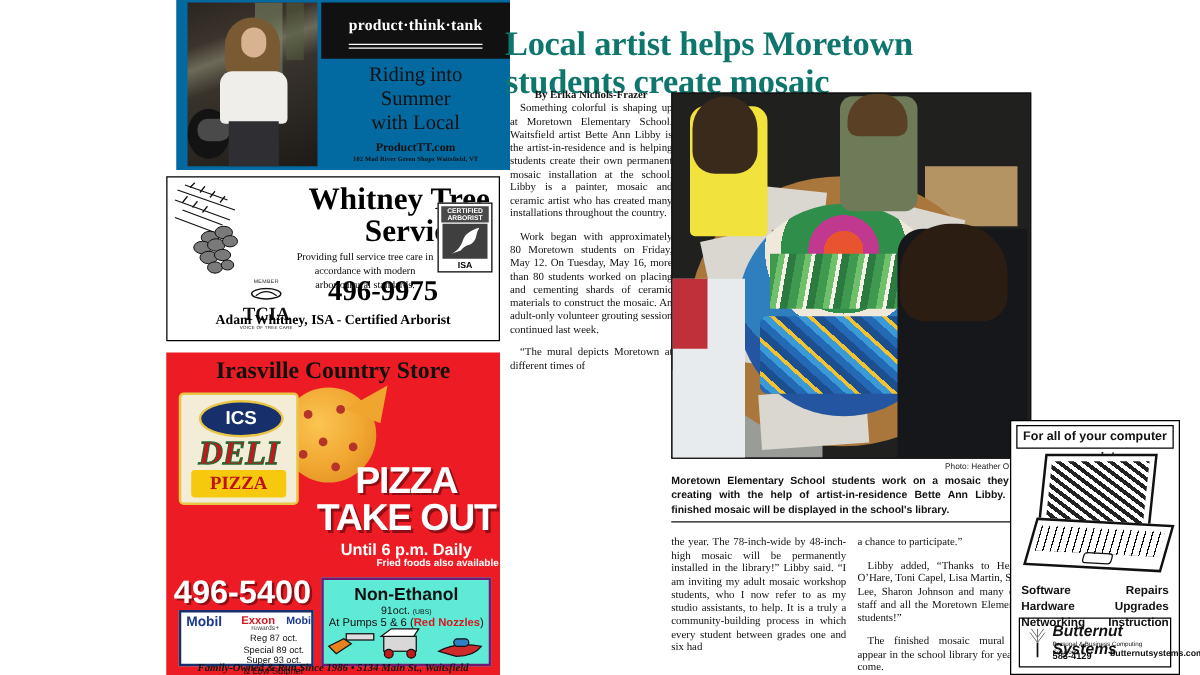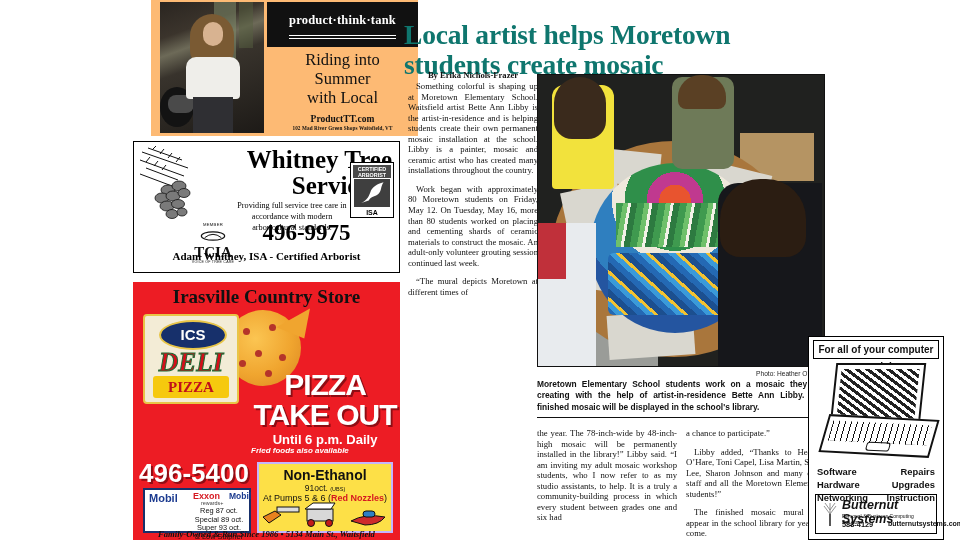--- a/index.html
+++ b/index.html
@@ -3,21 +3,21 @@
 <meta charset="utf-8">
 <style>
   html,body{margin:0;padding:0;background:#ffffff;}
   body{width:960px;height:540px;overflow:hidden;font-family:"Liberation Serif",serif;color:#111;}
   .page{position:relative;width:960px;height:540px;background:#fff;}
 
   
   .adcol{position:absolute;left:133px;top:0;width:267px;height:540px;}
 
   
-  .ad-ptt{position:absolute;left:18px;top:0;width:267px;height:136px;background:#fdba74;}
+  .ad-ptt{position:absolute;left:8px;top:0;width:267px;height:136px;background:#0369a1;}
   .ptt-photo{position:absolute;left:9px;top:2px;width:104px;height:131px;
     background:linear-gradient(160deg,#2a2520 0%,#3b342c 22%,#6d6a58 33%,#38332c 46%,#1d1a17 100%);
     overflow:hidden;}
   .ptt-photo .wall{position:absolute;left:52%;top:0;width:22px;height:58px;background:#7e8a6a;opacity:.55;}
   .ptt-photo .wall2{position:absolute;left:76%;top:0;width:14px;height:46px;background:#55603f;opacity:.5;}
   .ptt-photo .hair{position:absolute;left:30px;top:12px;width:44px;height:54px;border-radius:22px 22px 18px 18px;background:#7a5a33;}
   .ptt-photo .face{position:absolute;left:43px;top:20px;width:20px;height:24px;border-radius:10px;background:#d8b391;}
   .ptt-photo .shirt{position:absolute;left:26px;top:55px;width:54px;height:42px;background:#efeeea;border-radius:10px 10px 4px 4px;}
   .ptt-photo .pants{position:absolute;left:33px;top:95px;width:40px;height:38px;background:#2f2f33;}
   .ptt-photo .moto{position:absolute;left:0;bottom:6px;width:34px;height:40px;border-radius:50%;background:#131313;}
@@ -71,33 +71,33 @@
   .ics-pizza{position:absolute;left:92px;top:28px;width:76px;height:76px;border-radius:50%;
     background:radial-gradient(circle at 40% 38%,#fbc552 0%,#f0a52f 55%,#d98420 100%);overflow:hidden;}
   .ics-pizza i{position:absolute;width:7px;height:7px;border-radius:50%;background:#b5342a;}
   .ics-slice{position:absolute;left:148px;top:22px;width:0;height:0;
     border-left:24px solid transparent;border-right:6px solid transparent;border-bottom:30px solid #f0a52f;transform:rotate(22deg);}
   .ics-takeout{position:absolute;left:118px;top:88px;width:148px;text-align:center;
     font-family:"Liberation Sans",sans-serif;font-weight:bold;font-size:30px;line-height:30px;color:#fff;
     letter-spacing:-1px;text-shadow:2px 2px 0 #8f0d14;}
   .ics-until{position:absolute;left:118px;top:150px;width:148px;text-align:center;
     font-family:"Liberation Sans",sans-serif;font-weight:bold;font-size:13px;color:#fff;}
-  .ics-fried{position:absolute;left:118px;top:164px;width:148px;text-align:left;
-    font-family:"Liberation Sans",sans-serif;font-weight:bold;font-style:italic;font-size:8px;color:#fff;}
+  .ics-fried{position:absolute;left:118px;top:164px;width:148px;text-align:right;
+    font-family:"Liberation Sans",sans-serif;font-weight:bold;font-size:8px;color:#fff;}
   .ics-phone{position:absolute;left:6px;top:176px;width:110px;text-align:center;
     font-family:"Liberation Sans",sans-serif;font-weight:bold;font-size:26px;color:#fff;text-shadow:2px 2px 0 #8f0d14;}
   .ics-mobil{position:absolute;left:10px;top:206px;width:108px;height:45px;background:#fff;border:2px solid #17306b;box-sizing:border-box;}
   .ics-mobil .row1{position:relative;height:15px;}
   .ics-mobil .mob{position:absolute;left:4px;top:2px;font-family:"Liberation Sans",sans-serif;font-weight:bold;font-size:11px;color:#1b3a8f;}
   .ics-mobil .exx{position:absolute;left:48px;top:1px;font-family:"Liberation Sans",sans-serif;font-weight:bold;font-size:9px;color:#d61921;}
   .ics-mobil .mob2{position:absolute;left:84px;top:1px;font-family:"Liberation Sans",sans-serif;font-weight:bold;font-size:8.5px;color:#1b3a8f;}
   .ics-mobil .rw{position:absolute;left:56px;top:10px;font-family:"Liberation Sans",sans-serif;font-size:5.4px;color:#444;}
   .ics-mobil .lines{position:absolute;left:0;right:0;top:17px;text-align:center;
     font-family:"Liberation Sans",sans-serif;font-size:7.4px;line-height:8.6px;color:#111;padding-left:44px;}
-  .ics-ne{position:absolute;left:124px;top:180px;width:136px;height:71px;background:#fde047;border:2px solid #c4b5fd;box-sizing:border-box;}
+  .ics-ne{position:absolute;left:124px;top:180px;width:136px;height:71px;background:#5eead4;border:2px solid #701a75;box-sizing:border-box;}
   .ics-ne .h{text-align:center;font-family:"Liberation Sans",sans-serif;font-weight:bold;font-size:14px;color:#111;margin-top:3px;}
   .ics-ne .o{text-align:center;font-family:"Liberation Sans",sans-serif;font-size:8.5px;color:#111;}
   .ics-ne .o small{font-size:5.5px;}
   .ics-ne .p{text-align:center;font-family:"Liberation Sans",sans-serif;font-size:9px;color:#111;}
   .ics-ne .p b{color:#d61921;}
   .ics-ne .art{position:absolute;left:0;right:0;bottom:2px;height:28px;}
   .ics-foot{position:absolute;left:0;right:0;bottom:1px;text-align:center;
     font-family:"Liberation Serif",serif;font-weight:bold;font-style:italic;font-size:8.6px;color:#111;}
 
   

